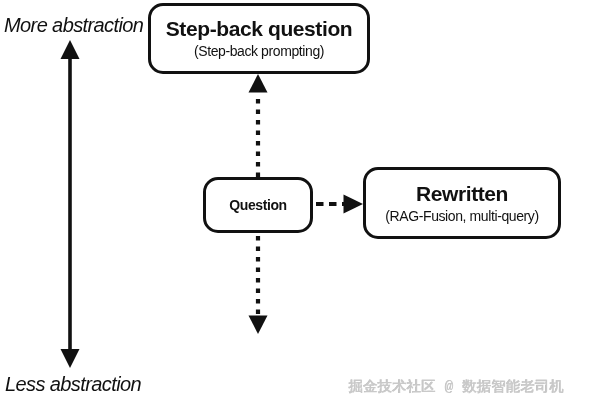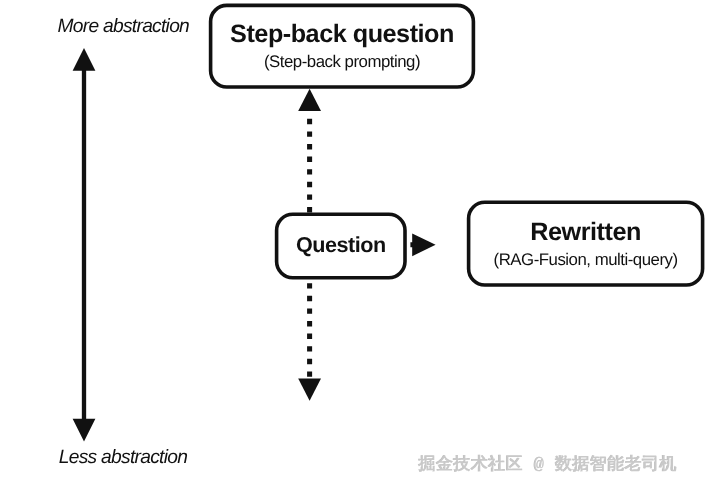--- a/index.html
+++ b/index.html
@@ -25,38 +25,36 @@
     border:3.4px solid var(--box-border);
     border-radius:15px;
     display:flex;
     flex-direction:column;
     align-items:center;
     justify-content:center;
     text-align:center;
     line-height:1.18;
     letter-spacing:-0.4px;
     z-index:2;
-    margin-left:26px;
   }
   .node .title{font-size:21px;font-weight:600;}
   .node .subtitle{font-size:14px;font-weight:400;margin-top:1px;}
   #node-step-back{left:148px;top:3px;width:222px;height:71px;}
   #node-question{left:203px;top:177px;width:110px;height:56px;}
-  #node-question .title{font-size:18px;}
+  #node-question .title{font-size:14px;}
   #node-rewritten{left:363px;top:167px;width:198px;height:72px;}
   #node-subquestion{left:148px;top:334px;width:220px;height:70px;}
   .axis-label{
     position:absolute;
     font-style:italic;
-    font-size:16px;
+    font-size:20px;
     font-weight:500;
     letter-spacing:-0.6px;
     white-space:nowrap;
     z-index:1;
-    margin-left:44px;
   }
   #label-more{left:4px;top:14px;}
   #label-less{left:5px;top:373px;text-align:right;}
   #watermark{
     position:absolute;
     left:349px;top:378px;
     width:248px;
     font-size:14px;
     font-weight:700;
     letter-spacing:0.5px;

